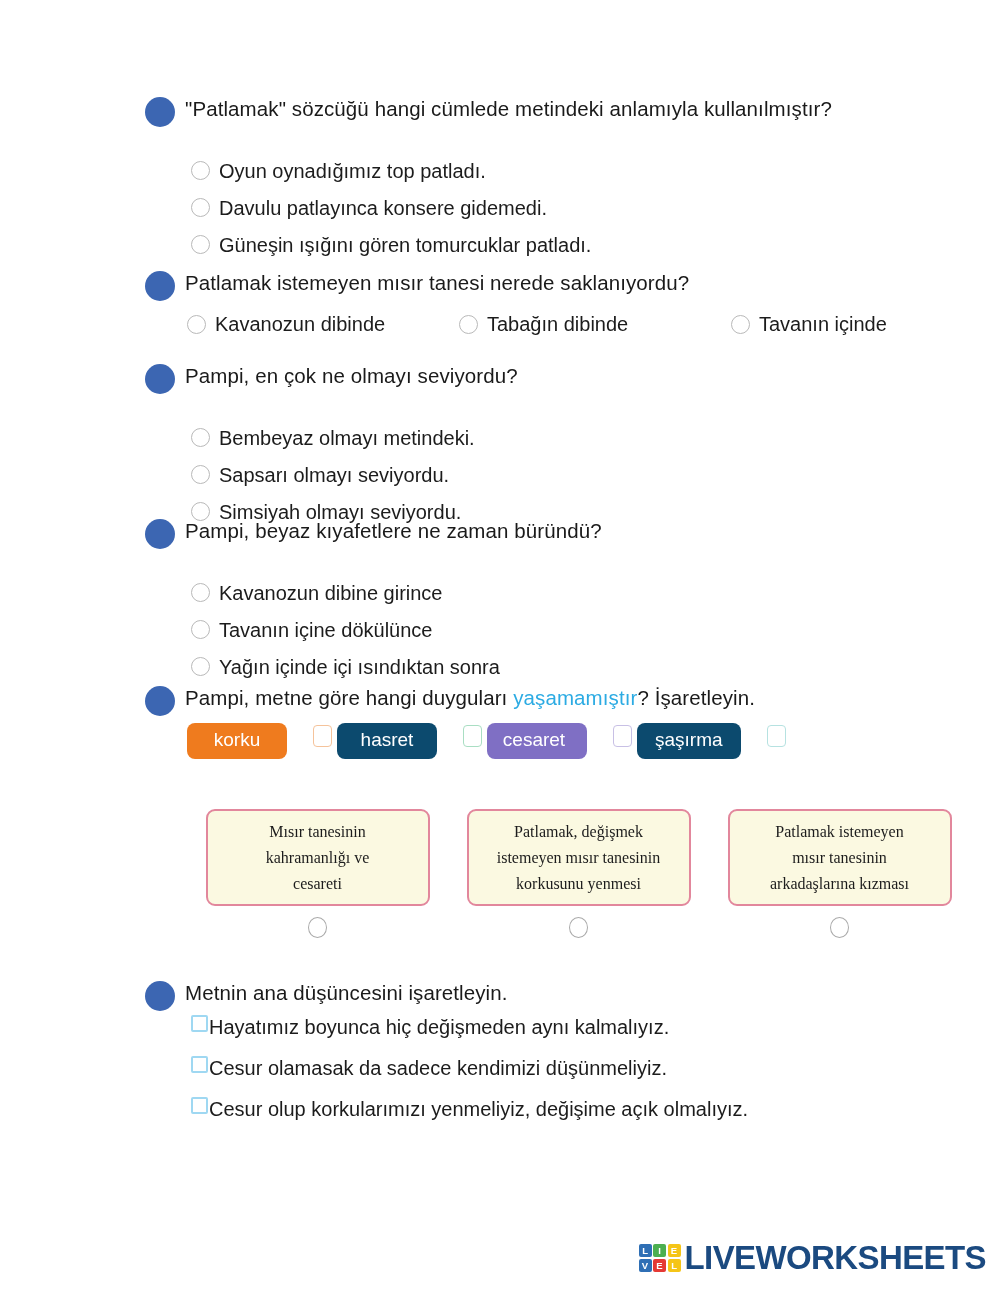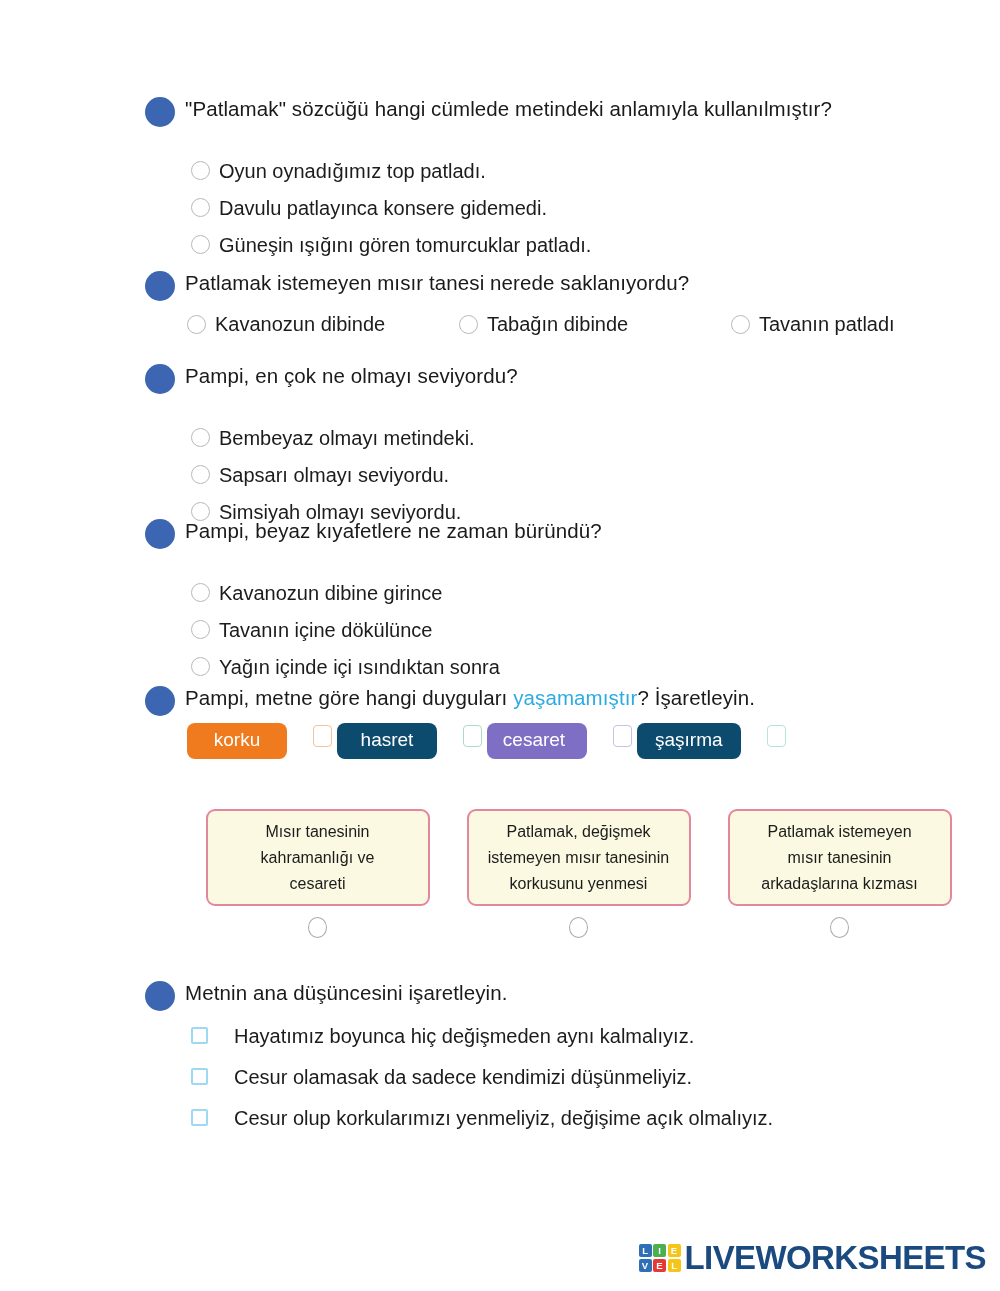--- a/index.html
+++ b/index.html
@@ -134,37 +134,37 @@
     flex-direction: column;
     align-items: center;
     justify-content: center;
     box-sizing: border-box;
   }
   .card-line {
     font-size: 16px;
     color: #1c1c1c;
     line-height: 26px;
     white-space: nowrap;
+    font-family: Liberation Serif, serif;
   }
   .card-radio {
     width: 19px;
     height: 21px;
     border: 1.6px solid #aaaaaa;
     border-radius: 50%;
     margin-top: 11px;
     background: #fff;
     box-sizing: border-box;
   }
 
   
   .opts-check { margin-left: 46px; }
   .opt-check {
     display: flex;
-    align-items: center;
-    gap: 26px;
+    gap: 1px;
     height: 41px;
   }
   .cbox {
     width: 17px;
     height: 17px;
     border: 2px solid #9fd8f2;
     border-radius: 2px;
     background: #fff;
     flex: 0 0 17px;
     box-sizing: border-box;
@@ -240,21 +240,21 @@
       <div class="opt">
         <span class="radio"></span>
         <span class="opt-label">Kavanozun dibinde</span>
       </div>
       <div class="opt">
         <span class="radio"></span>
         <span class="opt-label">Tabağın dibinde</span>
       </div>
       <div class="opt">
         <span class="radio"></span>
-        <span class="opt-label">Tavanın patladı</span>
+        <span class="opt-label">Tavanın içinde</span>
       </div>
     </div>
   </div>
 
   <div class="qblock" style="left:145px; top:363px;">
     <div class="qhead">
       <div class="bullet"></div>
       <div class="qtext">Pampi, en çok ne olmayı seviyordu?</div>
     </div>
     <div class="opts">

